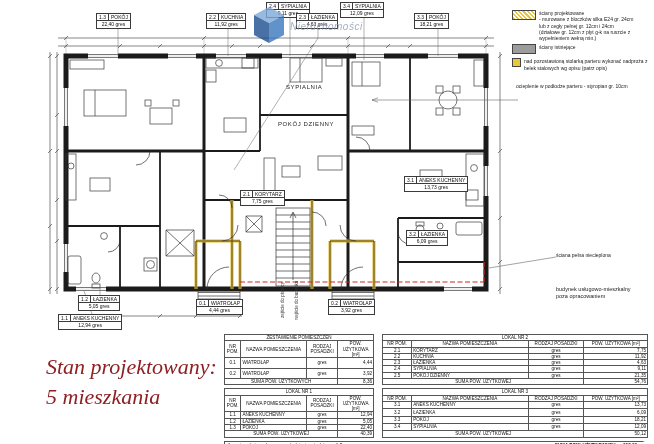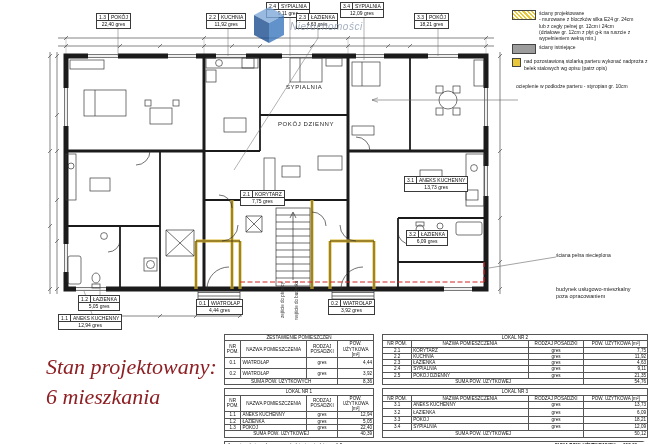--- a/index.html
+++ b/index.html
@@ -315,21 +315,21 @@
   </div>
 
   <div class="anno" style="left:556px;top:252px">ściana pełna niecieplona</div>
   <div class="anno scope" style="left:556px;top:286px">
     <div>budynek usługowo-mieszkalny</div>
     <div>poza opracowaniem</div>
   </div>
 
   <div class="title-block">
     <div>Stan projektowany:</div>
-    <div>6 mieszkania</div>
+    <div>5 mieszkania</div>
   </div>
 
   <div class="tables">
 
     <table>
       <colgroup>
           <col style="width:11%">
           <col style="width:44%">
           <col style="width:21%">
           <col style="width:24%">

